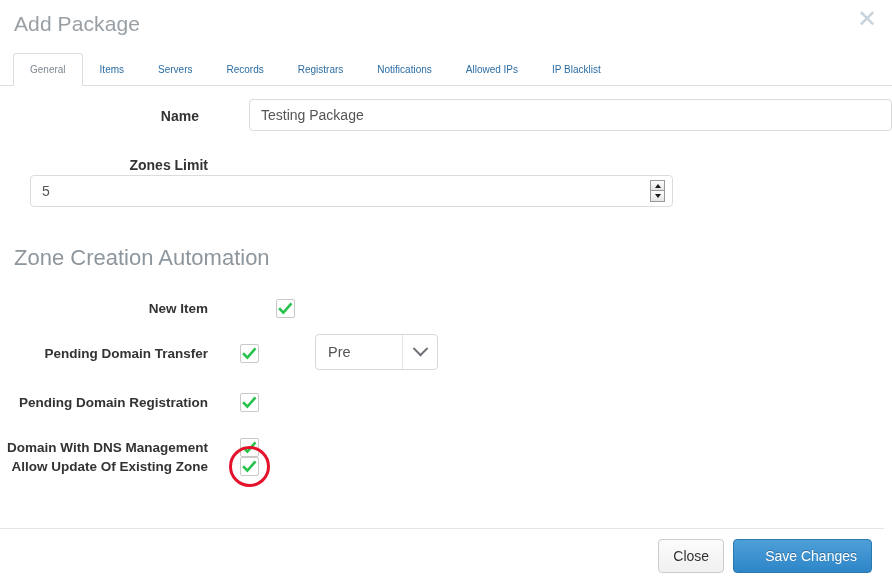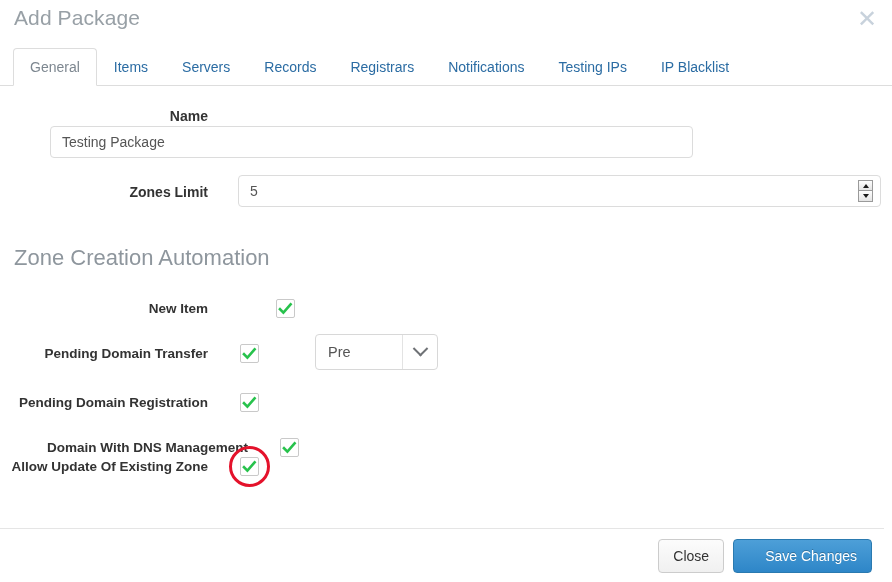--- a/index.html
+++ b/index.html
@@ -24,21 +24,21 @@
   }
 
   
   .modal-header {
     position: relative;
     height: 46px;
   }
   .modal-title {
     position: absolute;
     left: 14px;
-    top: 7px;
+    top: 13px;
     font-size: 21px;
     font-weight: 400;
     color: #98a0a6;
     letter-spacing: 0.1px;
     line-height: 1;
   }
   .close-icon {
     position: absolute;
     right: 12px;
     top: 6px;
@@ -59,21 +59,21 @@
   .tabs {
     position: relative;
     height: 40px;
     border-bottom: 1px solid #ddd;
     padding-left: 13px;
     box-sizing: border-box;
     display: flex;
     align-items: flex-end;
   }
   .tab {
-    font-size: 14px;
+    font-size: 10px;
     color: #2b6ca3;
     padding: 10px 16px 9px 16px;
     margin-bottom: -1px;
     border: 1px solid transparent;
     border-radius: 4px 4px 0 0;
     cursor: pointer;
     white-space: nowrap;
     line-height: 1.2;
   }
   .tab.active {
@@ -307,34 +307,34 @@
     <div class="close-icon">✕</div>
   </div>
 
   <div class="tabs" id="tab-bar">
       <div class="tab active">General</div>
       <div class="tab">Items</div>
       <div class="tab">Servers</div>
       <div class="tab">Records</div>
       <div class="tab">Registrars</div>
       <div class="tab">Notifications</div>
-      <div class="tab">Testing IPs</div>
+      <div class="tab">Allowed IPs</div>
       <div class="tab">IP Blacklist</div>
     </div>
 
   <div class="modal-body">
 
-    <div class="form-row" style="margin-top:13px;flex-direction:column;">
+    <div class="form-row" style="margin-top:13px;">
       <div class="form-label">Name</div>
       <div class="field-wrap">
         <input class="text-input" type="text" value="Testing Package" style="">
       </div>
     </div>
 
-    <div class="form-row" style="margin-top:17px;">
+    <div class="form-row" style="margin-top:17px;flex-direction:column;">
       <div class="form-label">Zones Limit</div>
       <div class="field-wrap">
         <div class="num-wrap">
           <input class="num-input" type="text" value="5" style="">
           <div class="spinner">
             <div class="spin-btn up">
                 <i class="arrow-up"></i>
               </div>
             <div class="spin-btn down">
                 <i class="arrow-down"></i>
@@ -370,21 +370,21 @@
           </div>
         </div>
         <div class="chk-row" style="margin-top: 23px;">
           <div class="chk-label">Pending Domain Registration</div>
           <div class="chk-box">
             <svg width="15" height="15" viewBox="0 0 15 15">
               <path d="M2 8.2 L5.4 11.6 L12.6 3.4" fill="none" stroke="#27c24c" stroke-width="2.6" stroke-linecap="square"></path>
             </svg>
           </div>
         </div>
-        <div class="chk-row" style="margin-top: 26px; padding-left: 40px;">
+        <div class="chk-row" style="margin-top: 26px;">
           <div class="chk-label">Domain With DNS Management</div>
           <div class="chk-box">
             <svg width="15" height="15" viewBox="0 0 15 15">
               <path d="M2 8.2 L5.4 11.6 L12.6 3.4" fill="none" stroke="#27c24c" stroke-width="2.6" stroke-linecap="square"></path>
             </svg>
           </div>
         </div>
         <div class="chk-row" style="">
           <div class="chk-label">Allow Update Of Existing Zone</div>
           <div class="chk-box">

